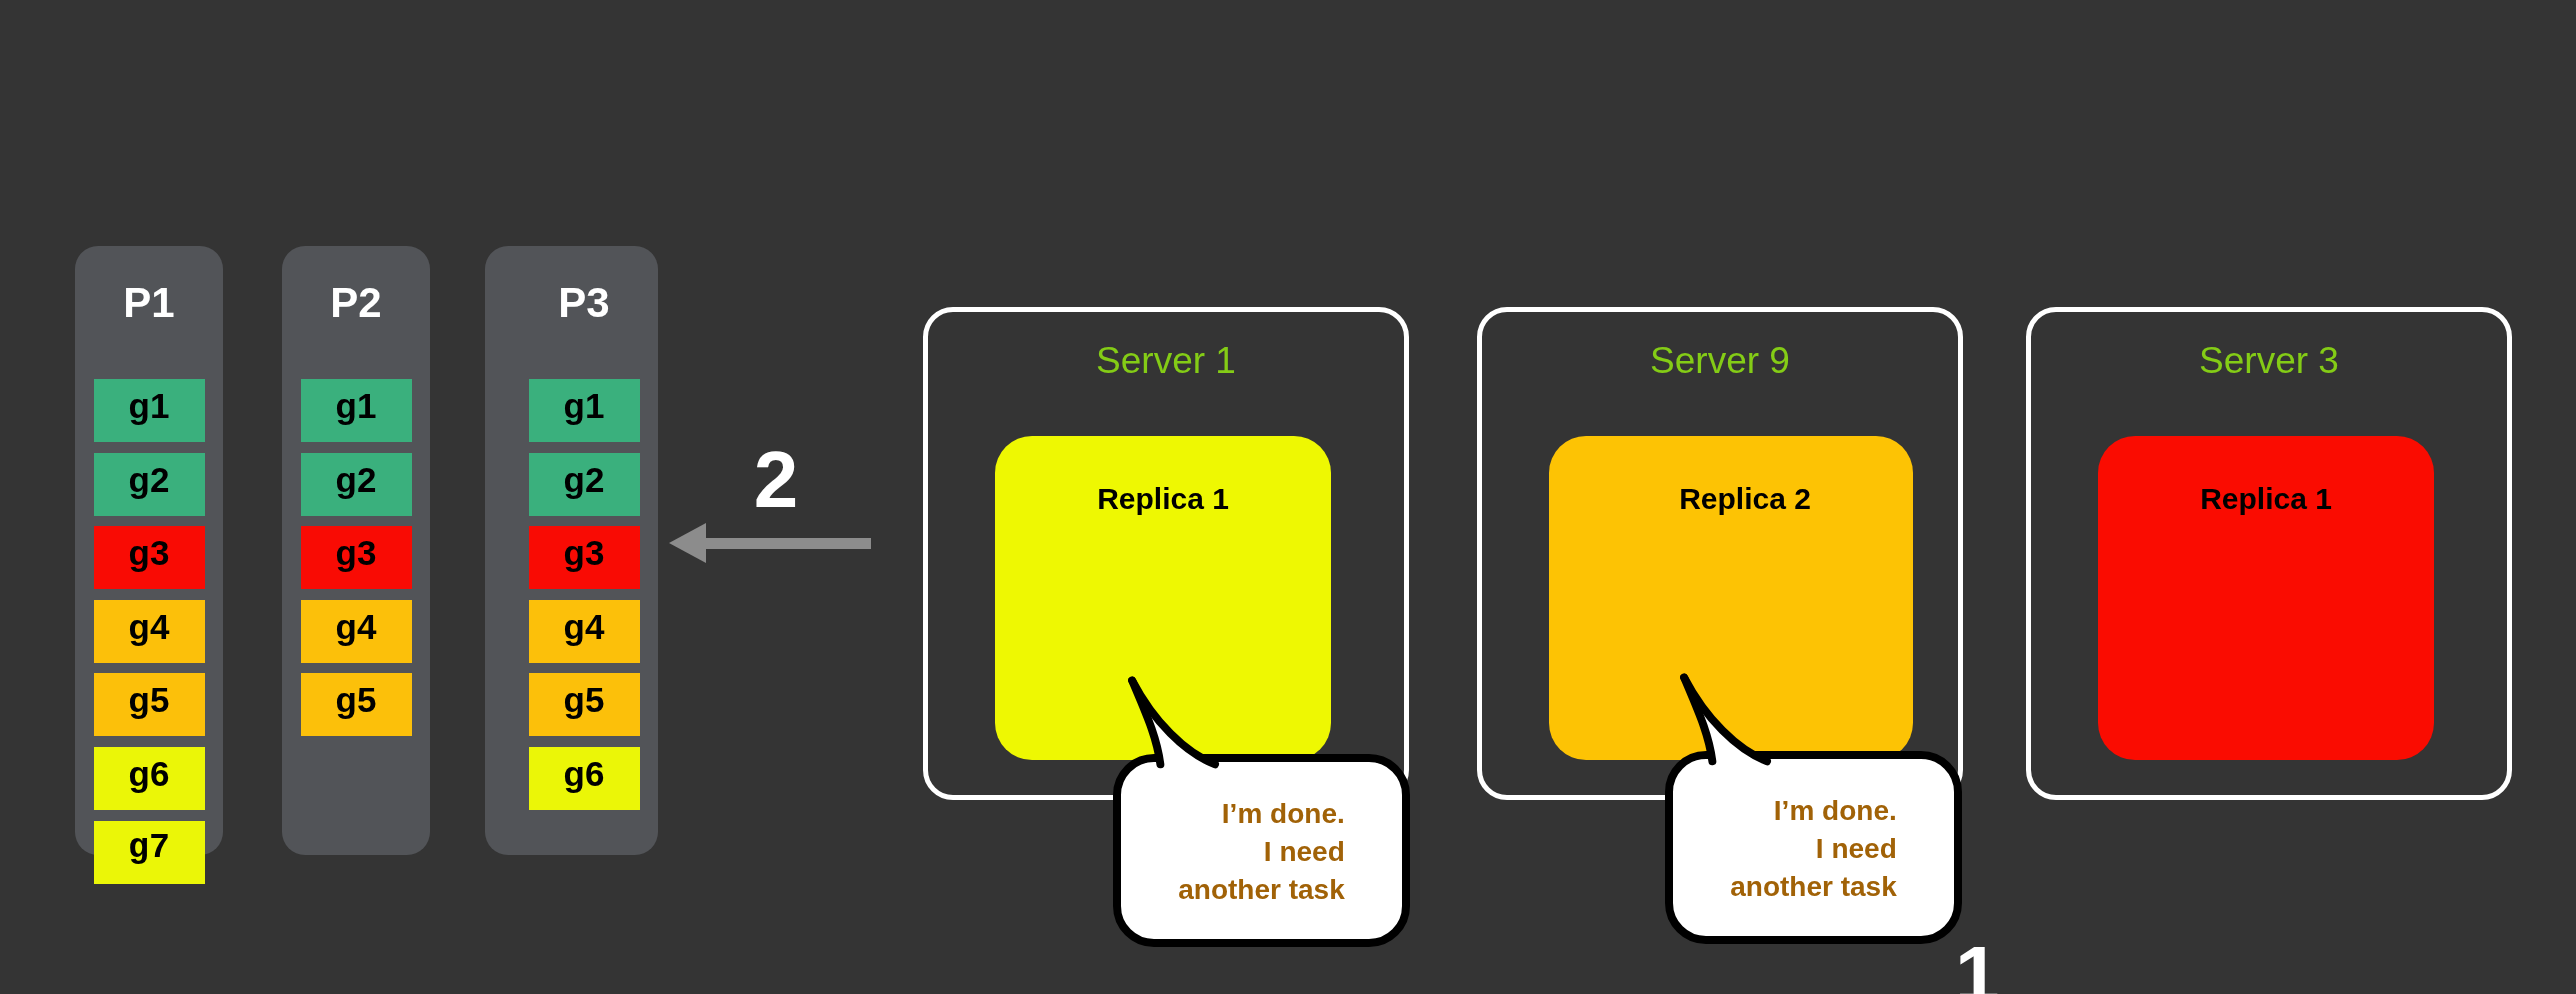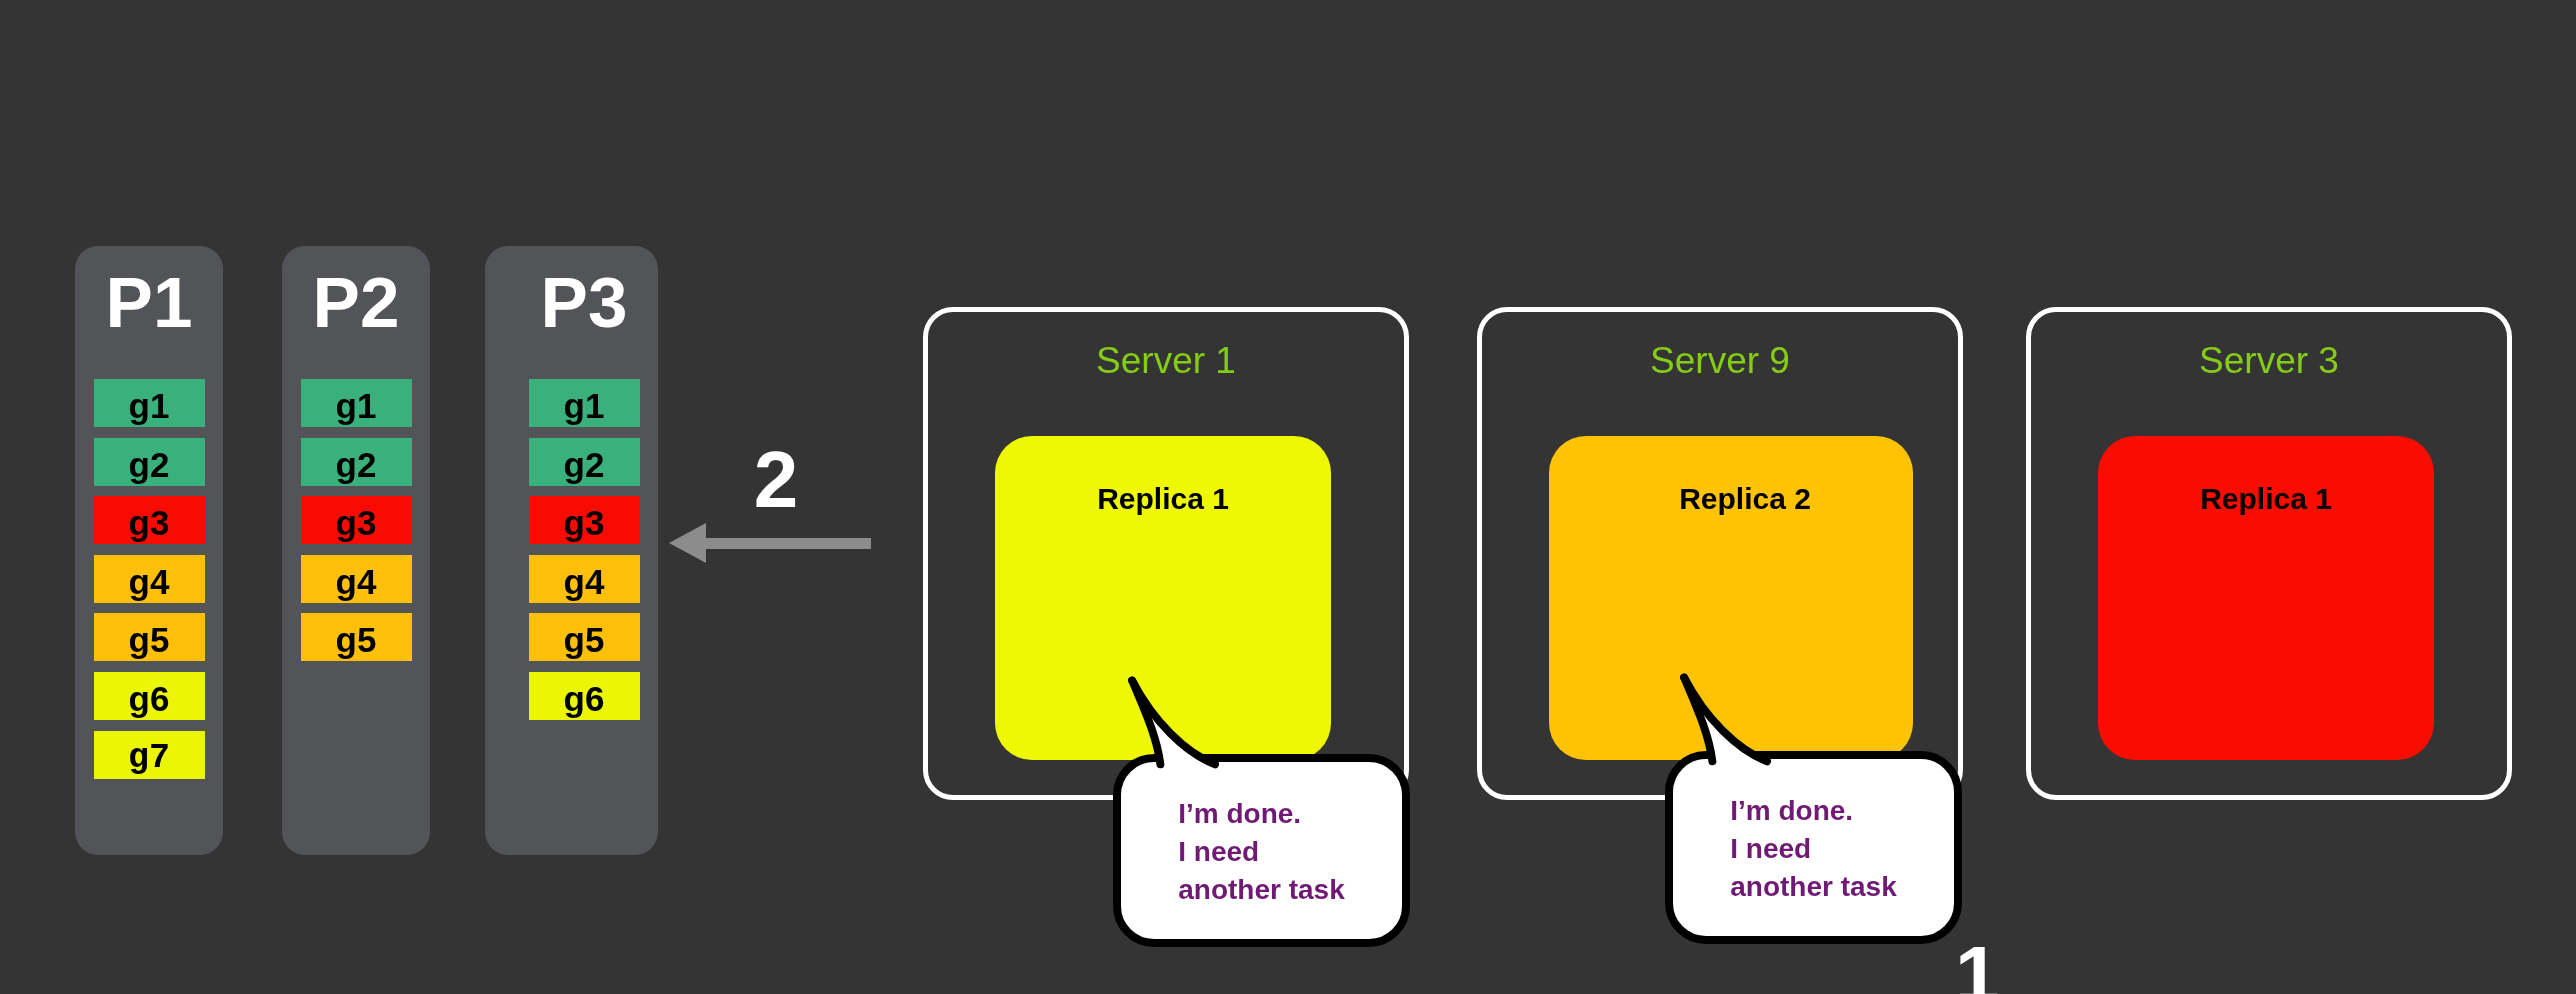--- a/index.html
+++ b/index.html
@@ -10,25 +10,25 @@
   }
   .stage { position:relative; width:2576px; height:994px; overflow:hidden; }
 
   
   .partition {
     position:absolute; top:246px; width:148px; height:609px;
     border-radius:23px; text-align:center;
   }
   .partition-title {
     margin-top:23px; height:67px; line-height:67px;
-    font-size:71px; font-weight:700; color:#fff;
+    font-size:42px; font-weight:700; color:#fff;
   }
   .chip-stack { margin-top:43px; }
   .chip {
-    width:111px; height:48px; margin:0 auto 10.6px;
+    width:111px; height:63px; margin:0 auto 10.6px;
     line-height:54px; font-size:35px; font-weight:700; color:#000;
     text-align:center;
   }
 
   
   .step-num { position:absolute; color:#fff; font-weight:700; font-size:80px; line-height:1; }
   #step2 { left:732px; top:440px; width:88px; text-align:center; }
   #step1 { left:1955px; top:935px; }
   .arrow-line { position:absolute; left:703px; top:538px; width:168px; height:10.6px; }
   .arrow-head {
@@ -53,21 +53,21 @@
   .replica-title { margin-top:46px; font-size:30px; font-weight:700; color:#000; }
 
   
   .bubble {
     position:absolute; width:297px; height:193px;
     background:#fff; border:8.8px solid #000; border-radius:41px;
     box-sizing:border-box;
     display:flex; align-items:center; justify-content:center;
   }
   .bubble-lines {
-    text-align:left; font-size:28px; font-weight:700; color:#701a75;
+    text-align:right; font-size:28px; font-weight:700; color:#a16207;
     line-height:38px; padding-top:3.5px;
   }
   .tail { position:absolute; left:3.5px; top:-85px; width:106px; height:97px; overflow:visible; }
   .tail .fill { fill:#fff; stroke:none; }
   .tail .edge { fill:none; stroke:#000; stroke-width:9; stroke-linecap:round; }
 </style>
 </head>
 <body>
 
 <div class="stage" style="background-color: rgb(52, 52, 52);">

